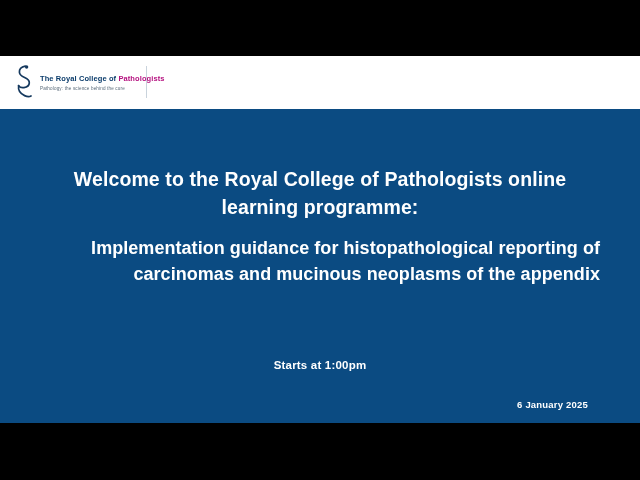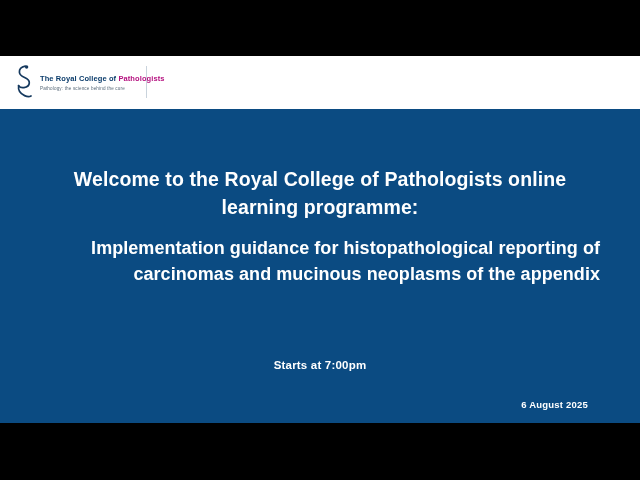--- a/index.html
+++ b/index.html
@@ -188,21 +188,21 @@
           <div class="logo-title"><span class="accent">The Royal College of </span><span class="pink">Pathologists</span></div>
           <div class="logo-tagline">Pathology: the science behind the cure</div>
         </div>
       </div>
       <div class="logo-divider"></div>
     </div>
 
     <div class="content">
       <div class="welcome">Welcome to the Royal College of Pathologists online learning programme:</div>
       <div class="subject">Implementation guidance for histopathological reporting of carcinomas and mucinous neoplasms of the appendix</div>
-      <div class="starts">Starts at 7:00pm</div>
-      <div class="date">6 August 2025</div>
+      <div class="starts">Starts at 1:00pm</div>
+      <div class="date">6 January 2025</div>
     </div>
 
   </div>
 
   <div class="bar-bottom"></div>
 
 </div>
 
 </body></html>

